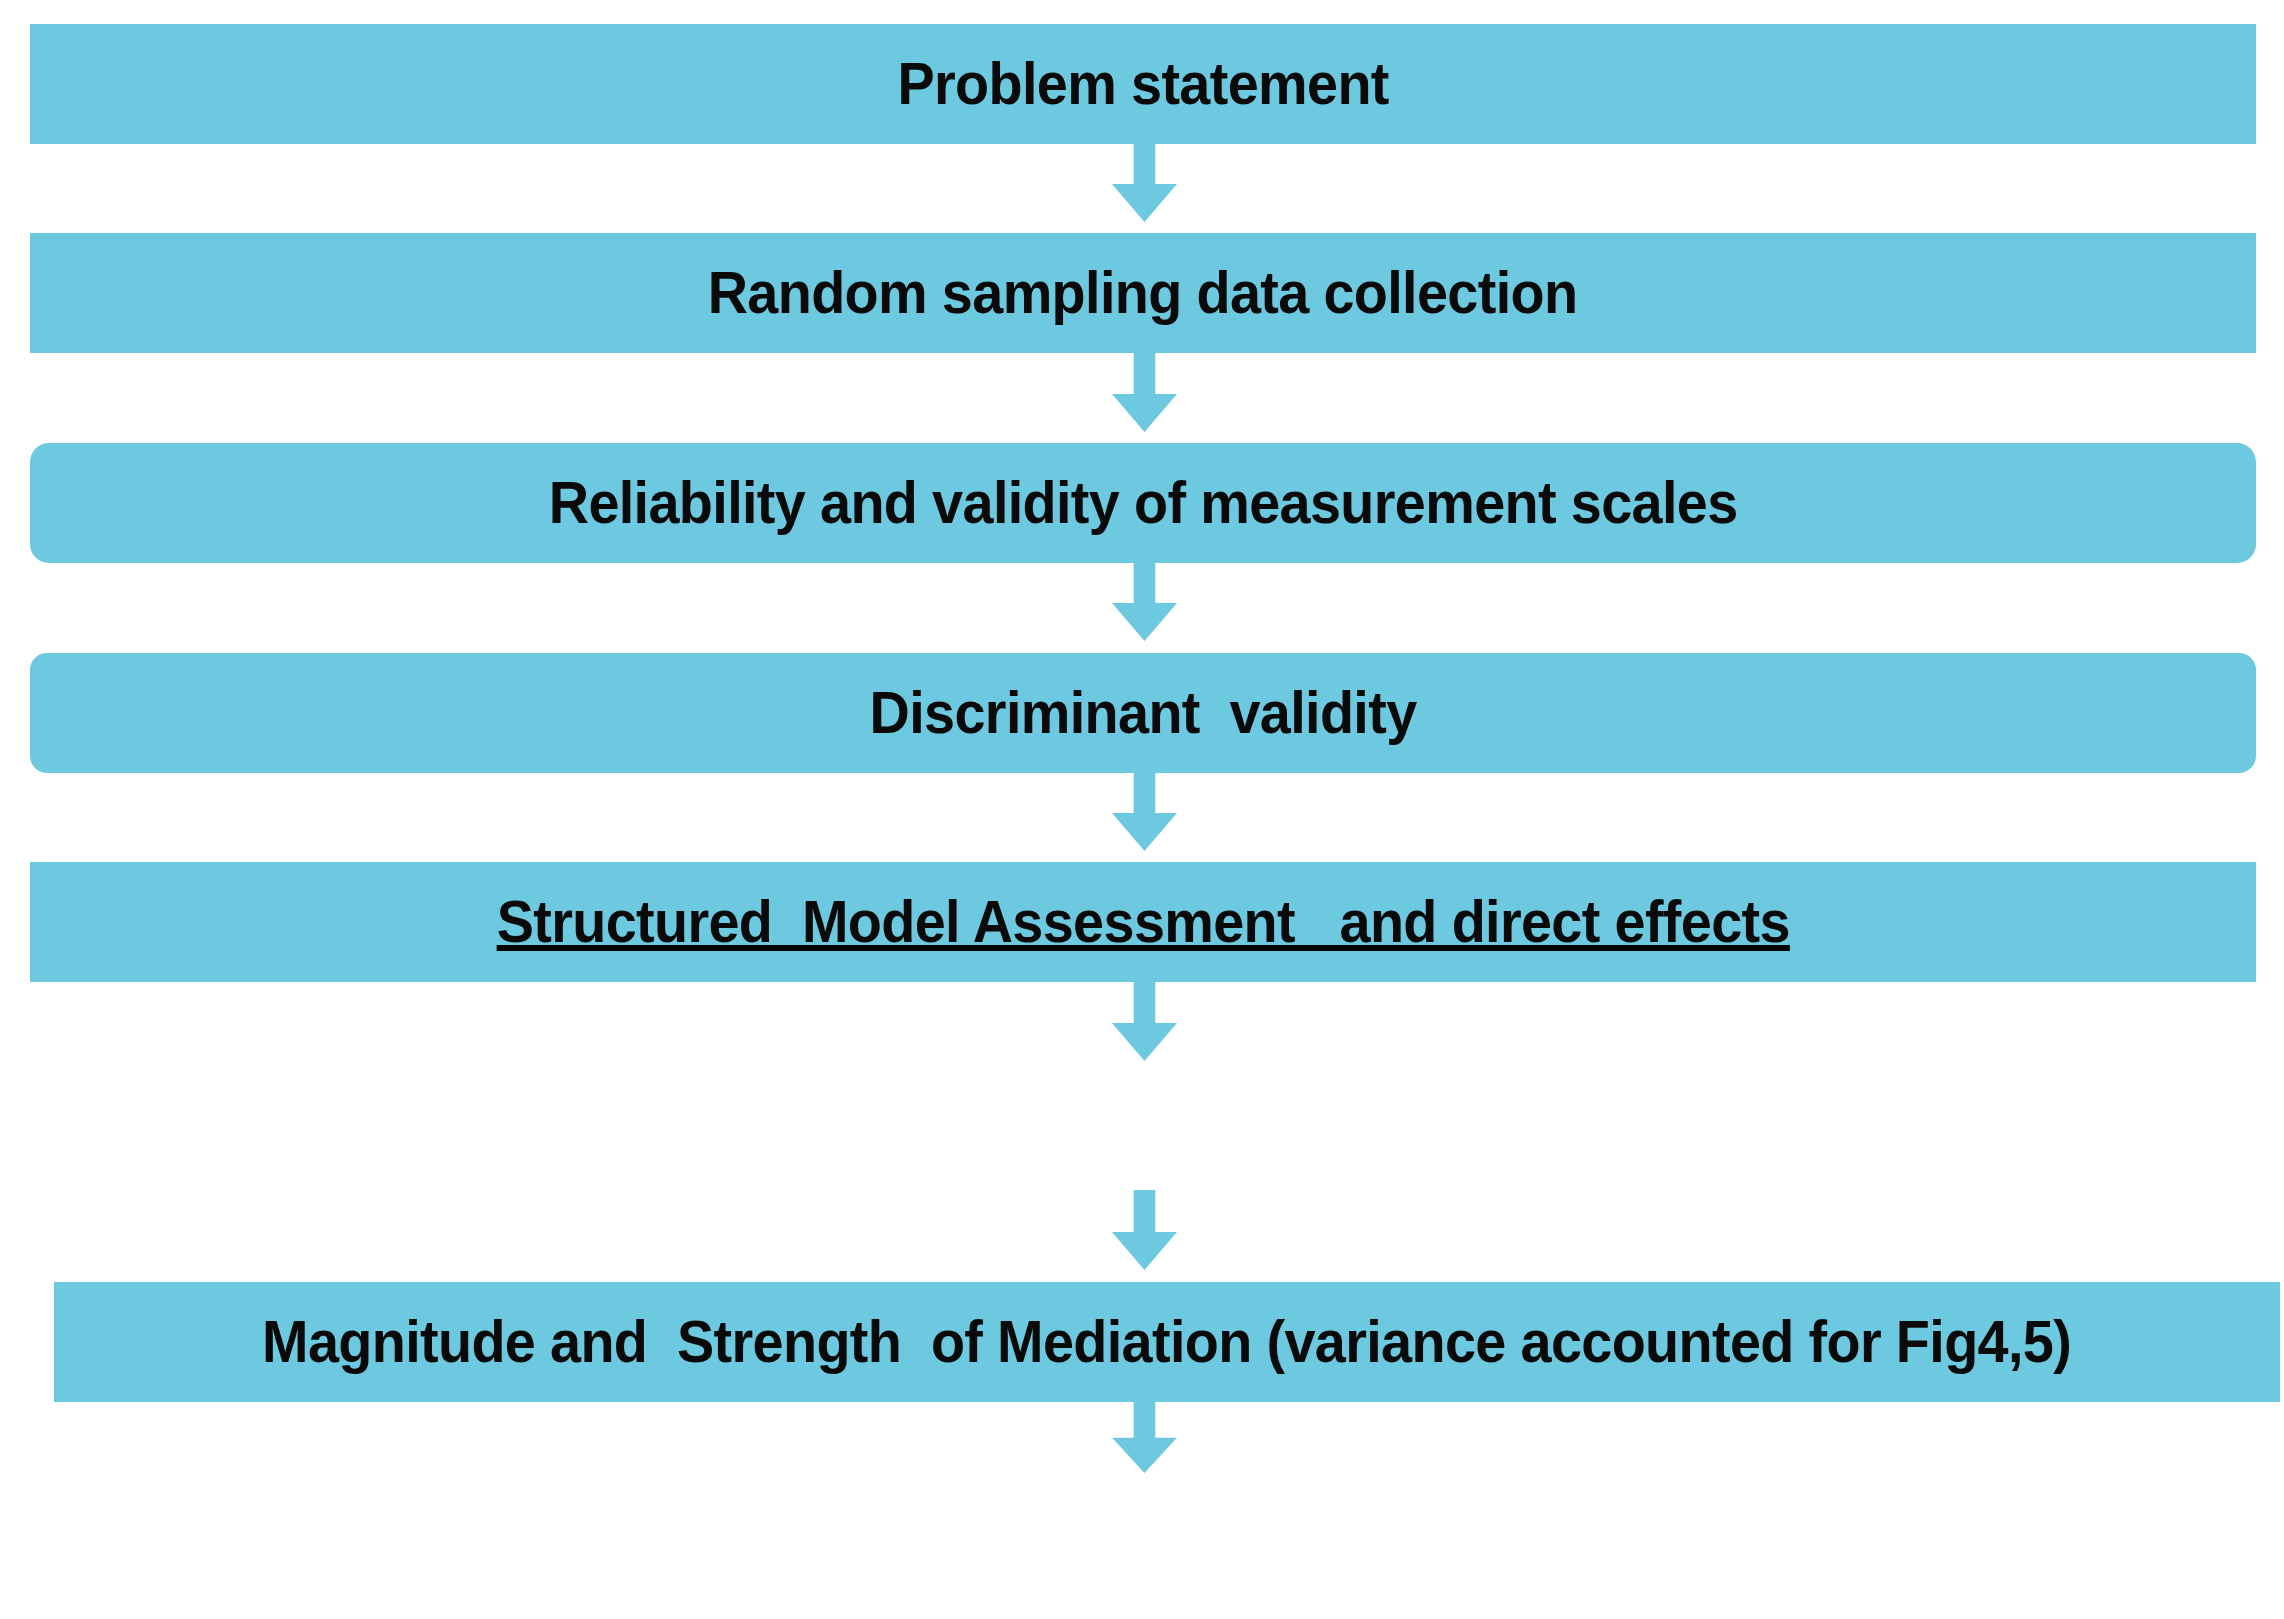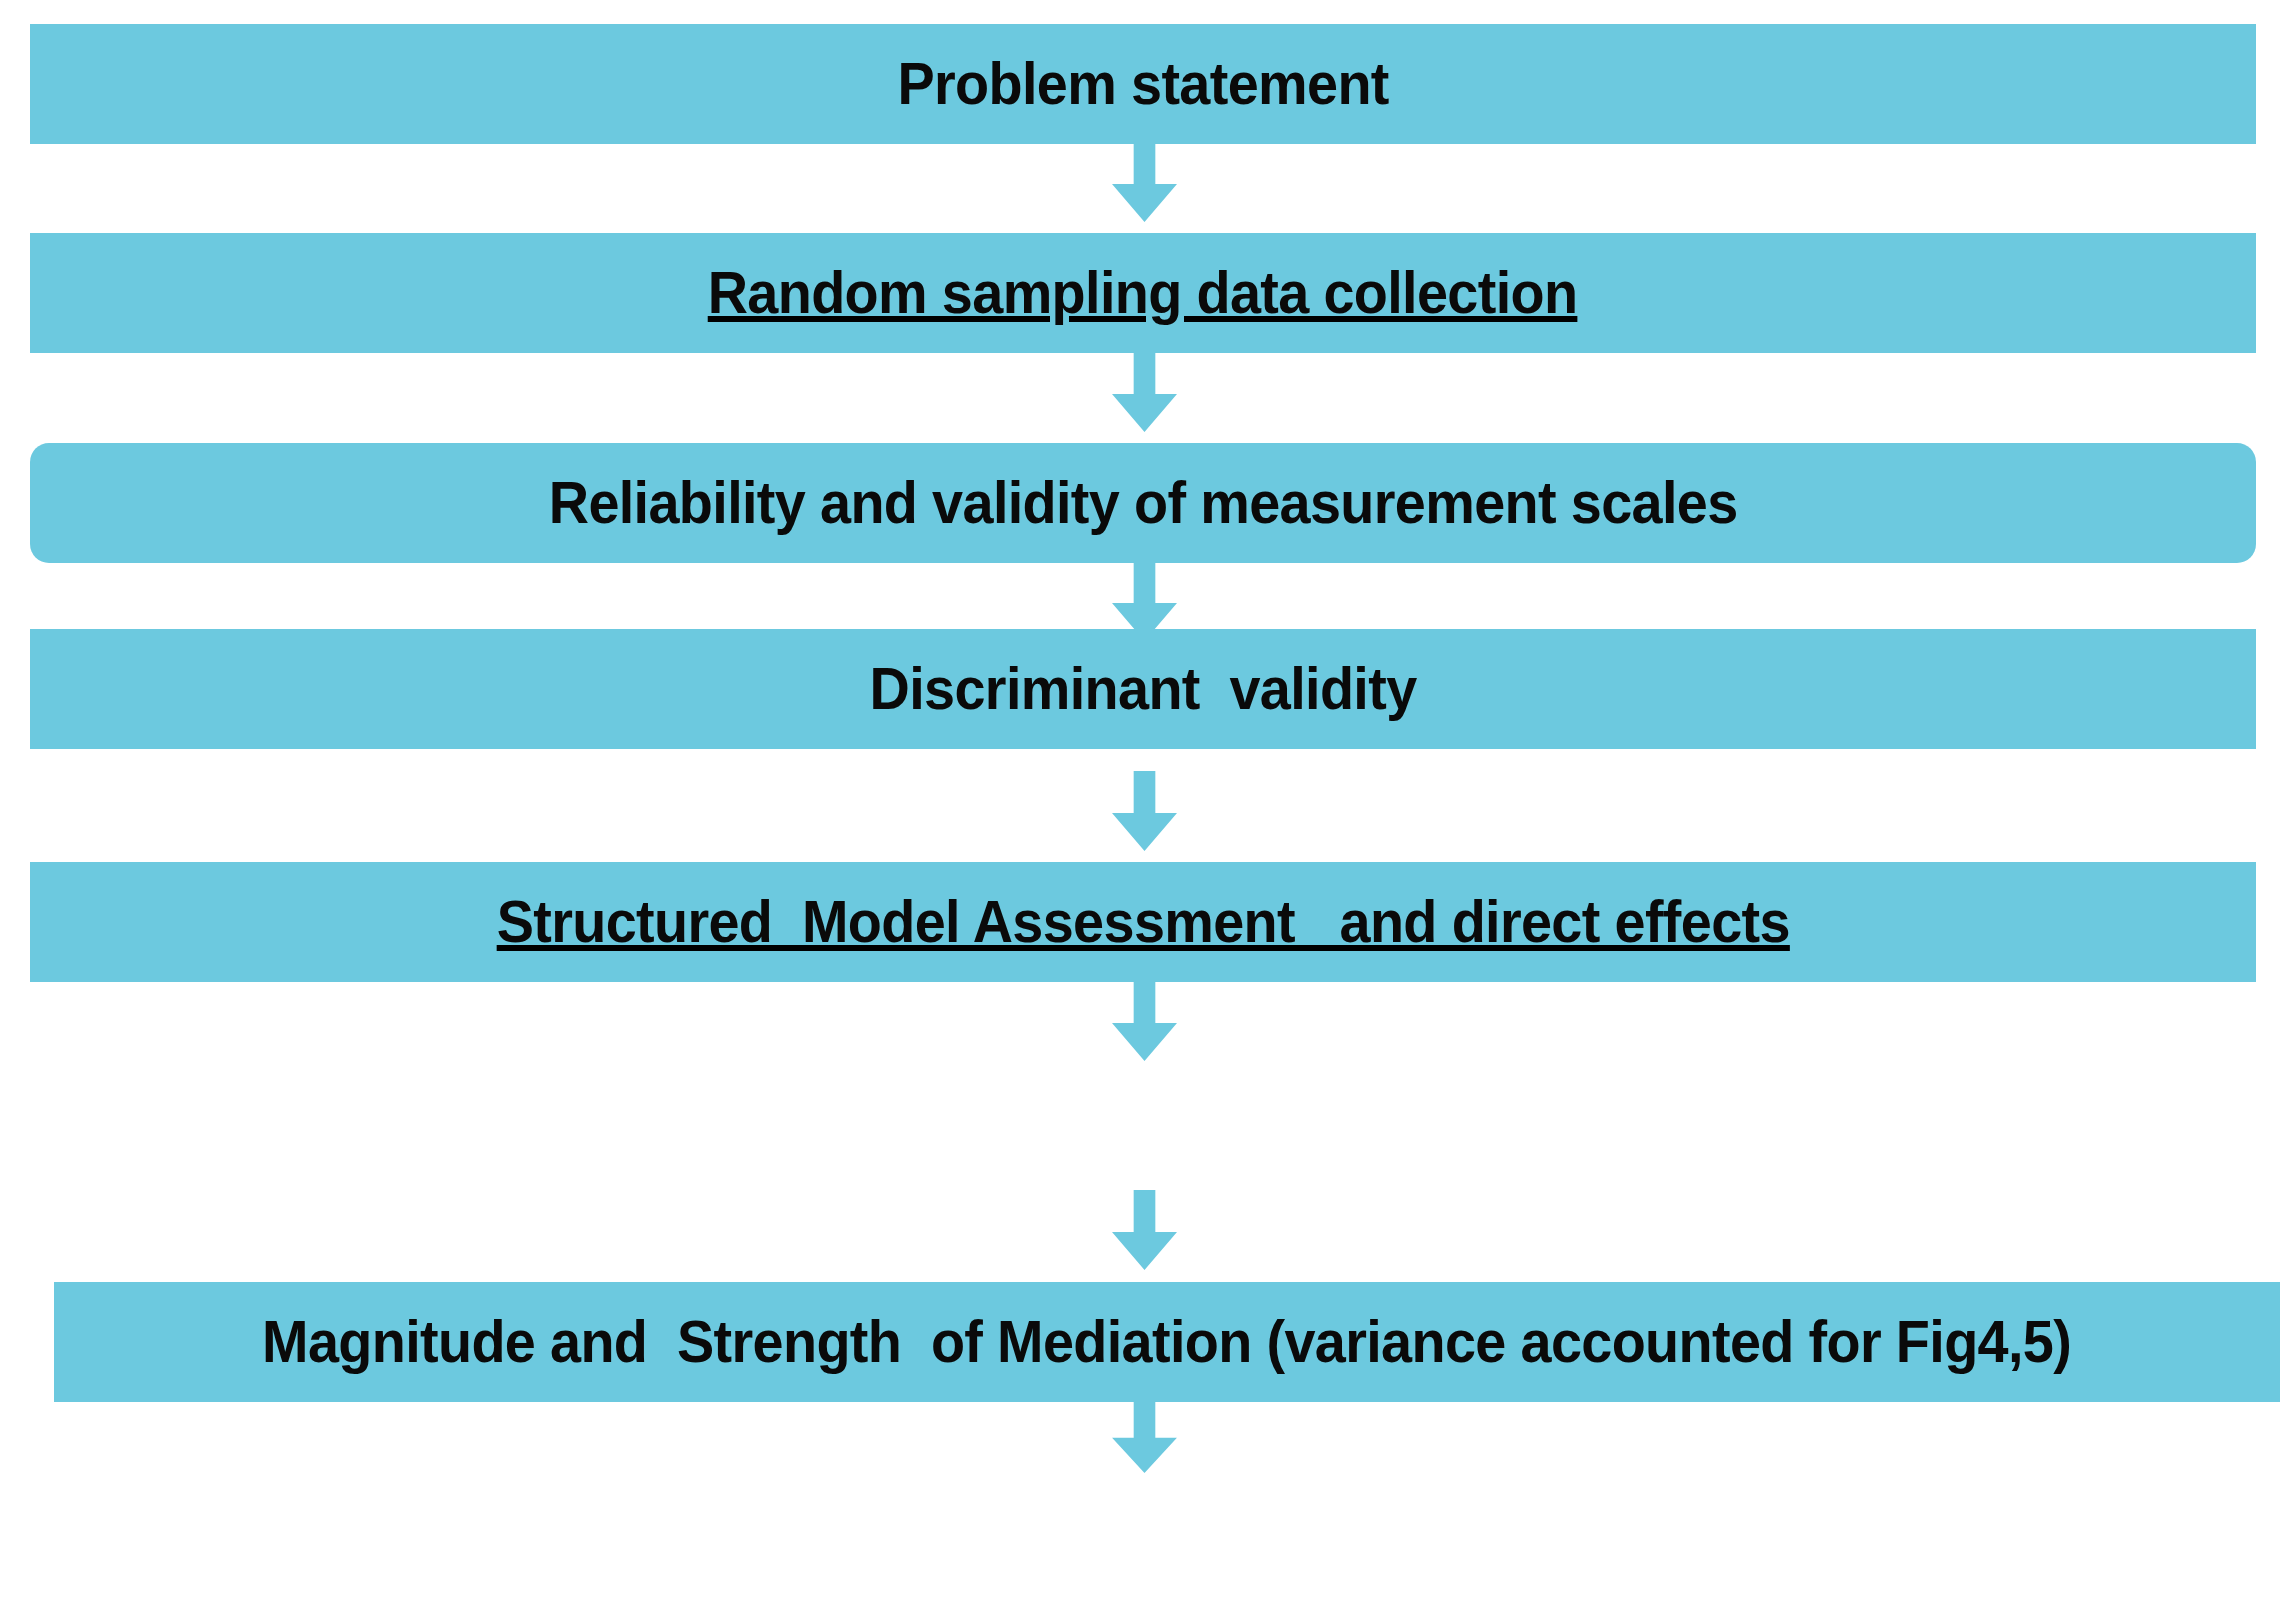--- a/index.html
+++ b/index.html
@@ -41,23 +41,23 @@
     line-height: 1;
     letter-spacing: -0.7px;
     white-space: pre;
     text-align: center;
     transform: scaleX(0.93);
     transform-origin: center center;
   }
 
   
   .step-0 { top: 24px; }
-  .step-1 { top: 233px; text-decoration: underline; }
+  .step-1 { top: 233px; }
   .step-2 { top: 443px; border-radius: 19px; }
-  .step-3 { top: 629px; }
+  .step-3 { top: 653px; border-radius: 17px; }
   .step-4 { top: 862px; text-decoration: underline; }
   .step-5 { top: 1072px; }
   .step-6 { top: 1282px; margin-left: 24px; }
   .step-7 { top: 1471px; height: 120px; }
 
   .flow-arrow {
     position: absolute;
     left: 1112px;
     width: 65px;
     height: 80px;

